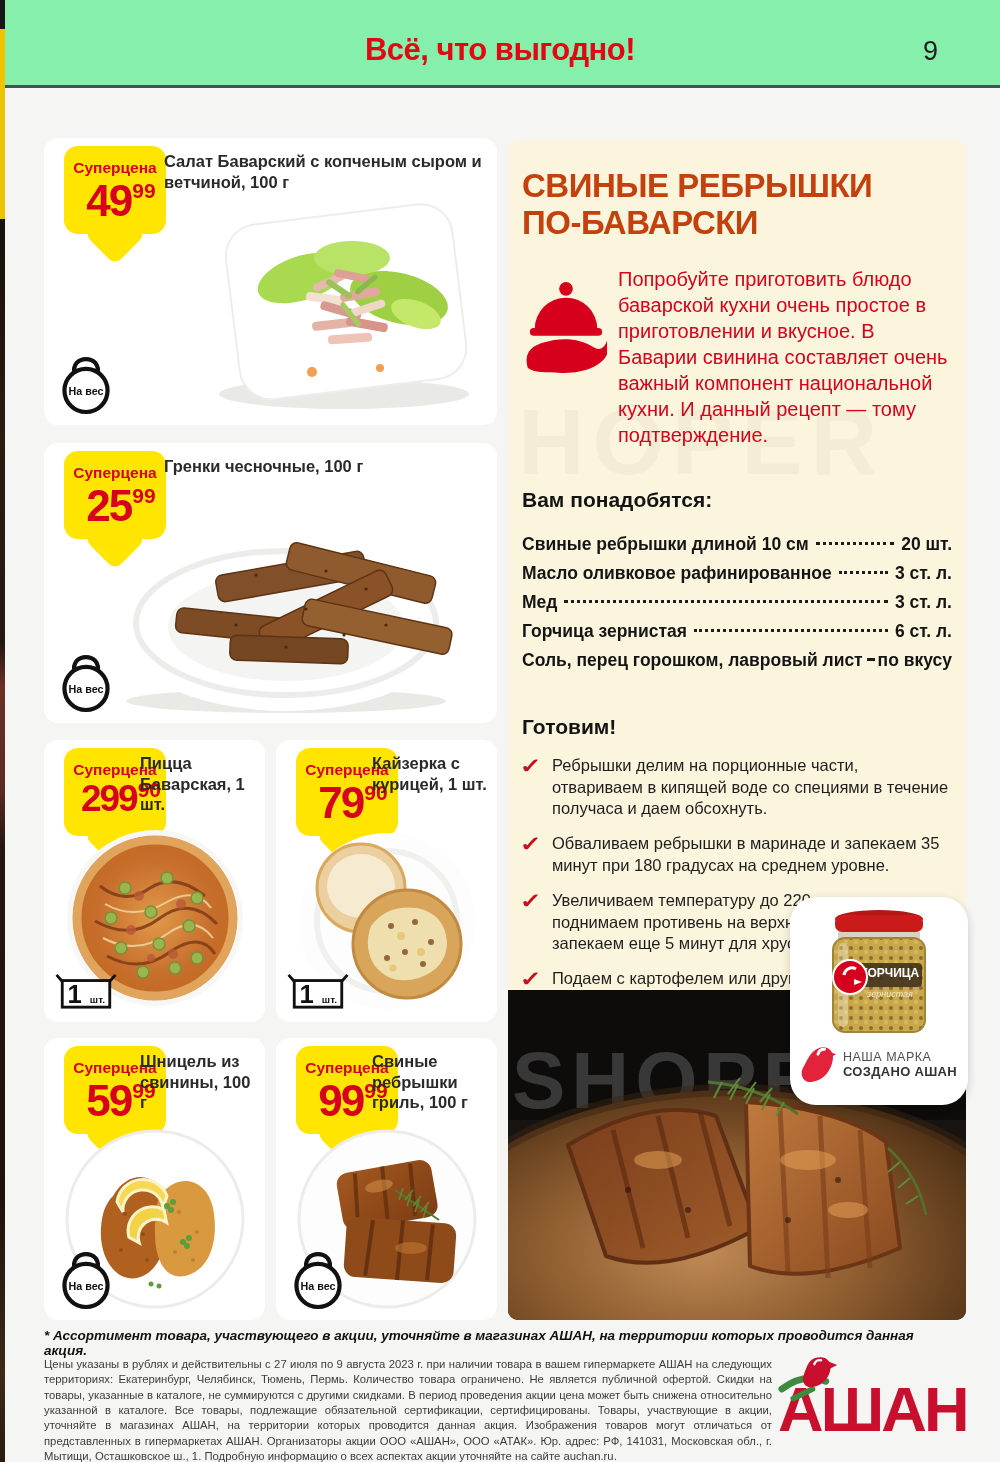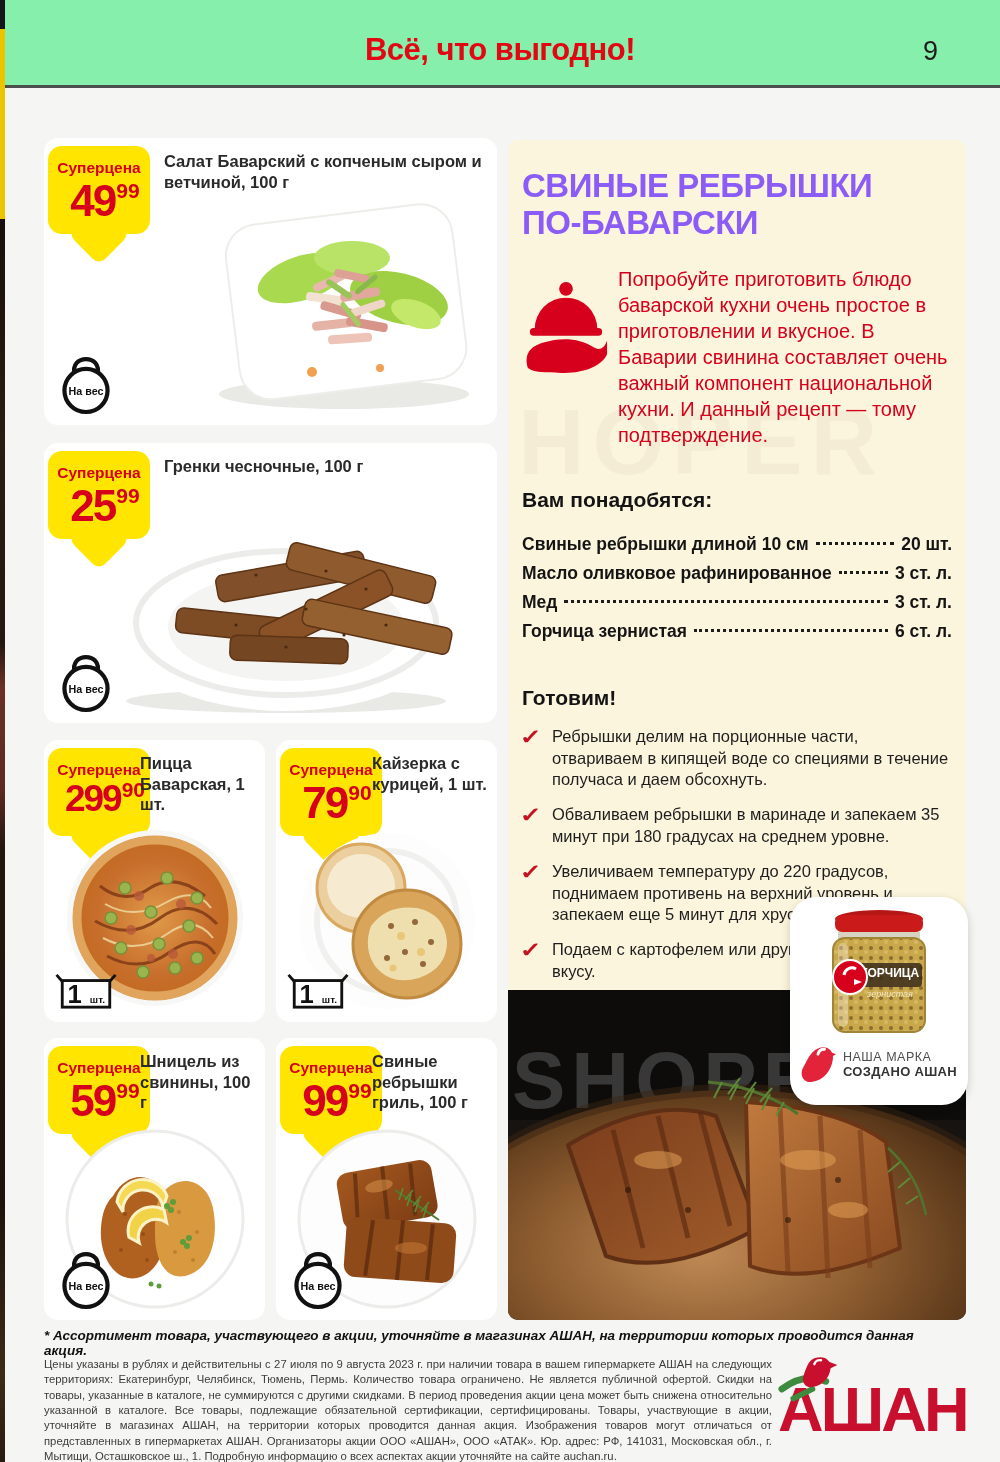--- a/index.html
+++ b/index.html
@@ -18,21 +18,21 @@
 
   
   .card { position:absolute; background:#fff; border-radius:14px; }
   .card-1 { left:44px; top:138px; width:453px; height:287px; }
   .card-2 { left:44px; top:443px; width:453px; height:280px; }
   .card-3 { left:44px;  top:740px;  width:221px; height:282px; }
   .card-4 { left:276px; top:740px;  width:221px; height:282px; }
   .card-5 { left:44px;  top:1038px; width:221px; height:282px; }
   .card-6 { left:276px; top:1038px; width:221px; height:282px; }
 
-  .badge { position:absolute; left:4px; top:8px; width:102px; height:118px; }
+  .badge { position:absolute; left:20px; top:8px; width:102px; height:118px; }
   .badge-bg { position:absolute; left:0; top:0; width:102px; height:88px; background:#ffe500; border-radius:14px; }
   .badge-point { position:absolute; left:29px; top:66px; width:44px; height:44px; background:#ffe500; border-radius:9px; transform:rotate(45deg); }
   .badge-label { position:absolute; left:0; top:13px; width:102px; text-align:center; font-size:15.5px; font-weight:700; color:#d6001c; }
   .badge-price { position:absolute; left:0; top:30px; width:102px; text-align:center; color:#d6001c; font-weight:800; white-space:nowrap;padding-left:12px; }
   .price-int { font-size:44px; letter-spacing:-2px; }
   .badge-price.small .price-int { font-size:37px; letter-spacing:-2px; }
   .price-dec { font-size:21px; vertical-align:18px; margin-left:1px; }
   .badge-price.small .price-dec { vertical-align:14px; }
 
   .prod-name { position:absolute; left:120px; top:13px; right:10px; font-size:16.5px; font-weight:700; color:#2a2a2a; line-height:1.25; }
@@ -44,21 +44,21 @@
   .photo-sm { left:11px; top:86px; }
 
   .unit-weight { position:absolute; left:12px; bottom:8px; }
   .unit-piece { position:absolute; left:10px; bottom:12px; }
   .unit-piece text, .unit-weight text { font-family:"Liberation Sans", sans-serif; }
 
   
   .recipe-panel { position:absolute; left:508px; top:140px; width:458px; height:1180px; }
   .recipe-cream { position:absolute; left:0; top:0; width:458px; height:850px; background:#fcf5dd; border-radius:10px 10px 0 0; padding:28px 14px 0 14px; }
   .cream-watermark { position:absolute; left:10px; top:250px; font-size:92px; font-weight:800; color:rgba(120,110,70,0.06); letter-spacing:8px; pointer-events:none; }
-  .recipe-title { font-size:33px; line-height:1.12; font-weight:800; color:#8b5cf6; letter-spacing:-0.5px; }
+  .recipe-title { font-size:33px; line-height:1.12; font-weight:800; color:#c2410c; letter-spacing:-0.5px; }
   .intro-row { display:flex; margin-top:24px; }
   .cloche { flex:0 0 96px; padding-top:10px; }
   .recipe-intro { font-size:20px; font-weight:400; color:#d6001c; line-height:1.3; width:336px; }
   .ing-title, .steps-title { font-size:21px; font-weight:700; color:#141414; margin-top:40px; }
   .ing-list { margin-top:18px; }
   .ing-row { display:flex; align-items:baseline; font-size:17.5px; font-weight:700; color:#141414; line-height:29px; }
   .ing-dots { flex:1; border-bottom:3px dotted #1c1c1c; margin:0 7px; transform:translateY(-5px); }
   .ing-amount { white-space:nowrap; }
   .steps { margin-top:16px; }
   .step { display:flex; margin-top:13px; }
@@ -399,20 +399,25 @@
           </div>
         <div class="ing-row">
             <span>Мед</span>
             <span class="ing-dots"></span>
             <span class="ing-amount">3 ст. л.</span>
           </div>
         <div class="ing-row">
             <span>Горчица зернистая</span>
             <span class="ing-dots"></span>
             <span class="ing-amount">6 ст. л.</span>
+          </div>
+        <div class="ing-row">
+            <span>Соль, перец горошком, лавровый лист</span>
+            <span class="ing-dots"></span>
+            <span class="ing-amount">по вкусу</span>
           </div>
       </div>
       <div class="steps-title">Готовим!</div>
       <div class="steps">
         <div class="step">
             <span class="check-icon"></span>
             <span class="step-text">Ребрышки делим на порционные части, отвариваем в кипящей воде со специями в течение получаса и даем обсохнуть.</span>
           </div>
         <div class="step">
             <span class="check-icon"></span>

